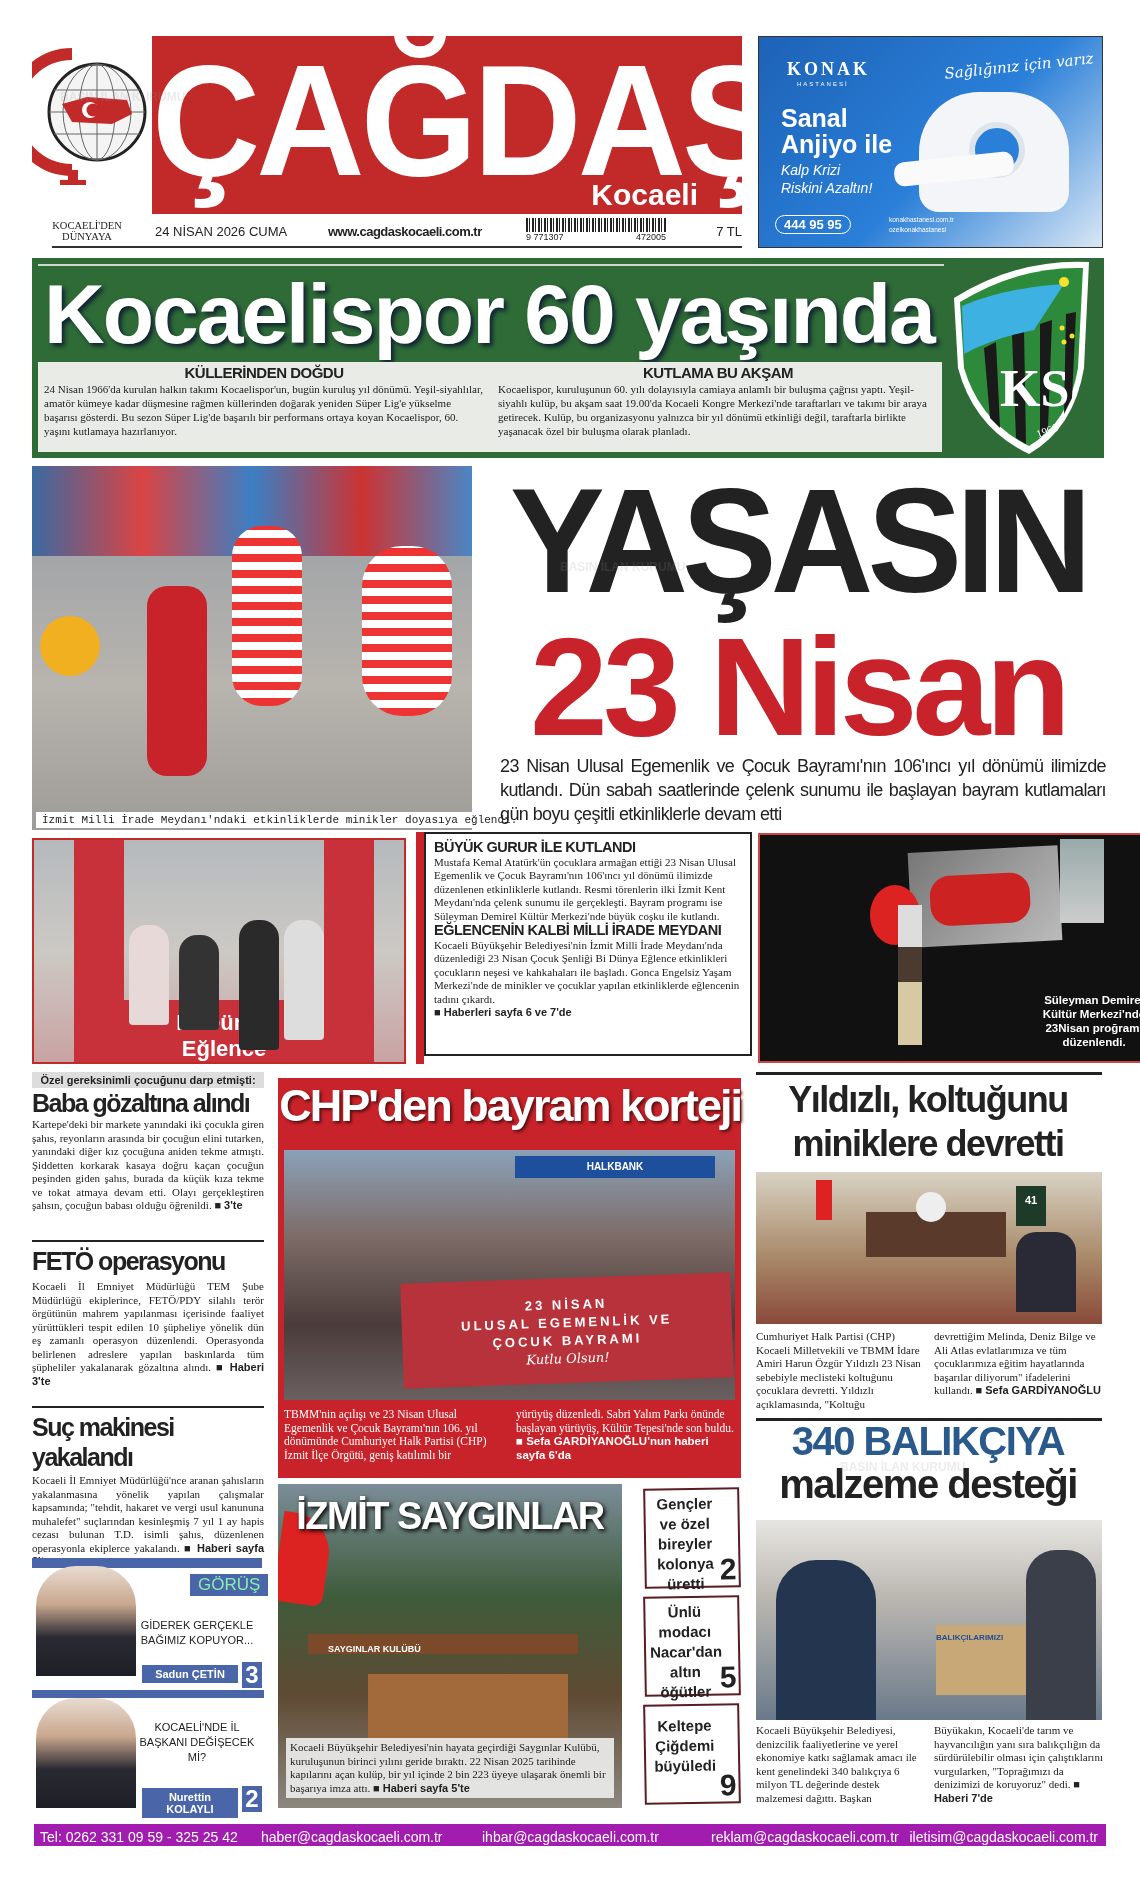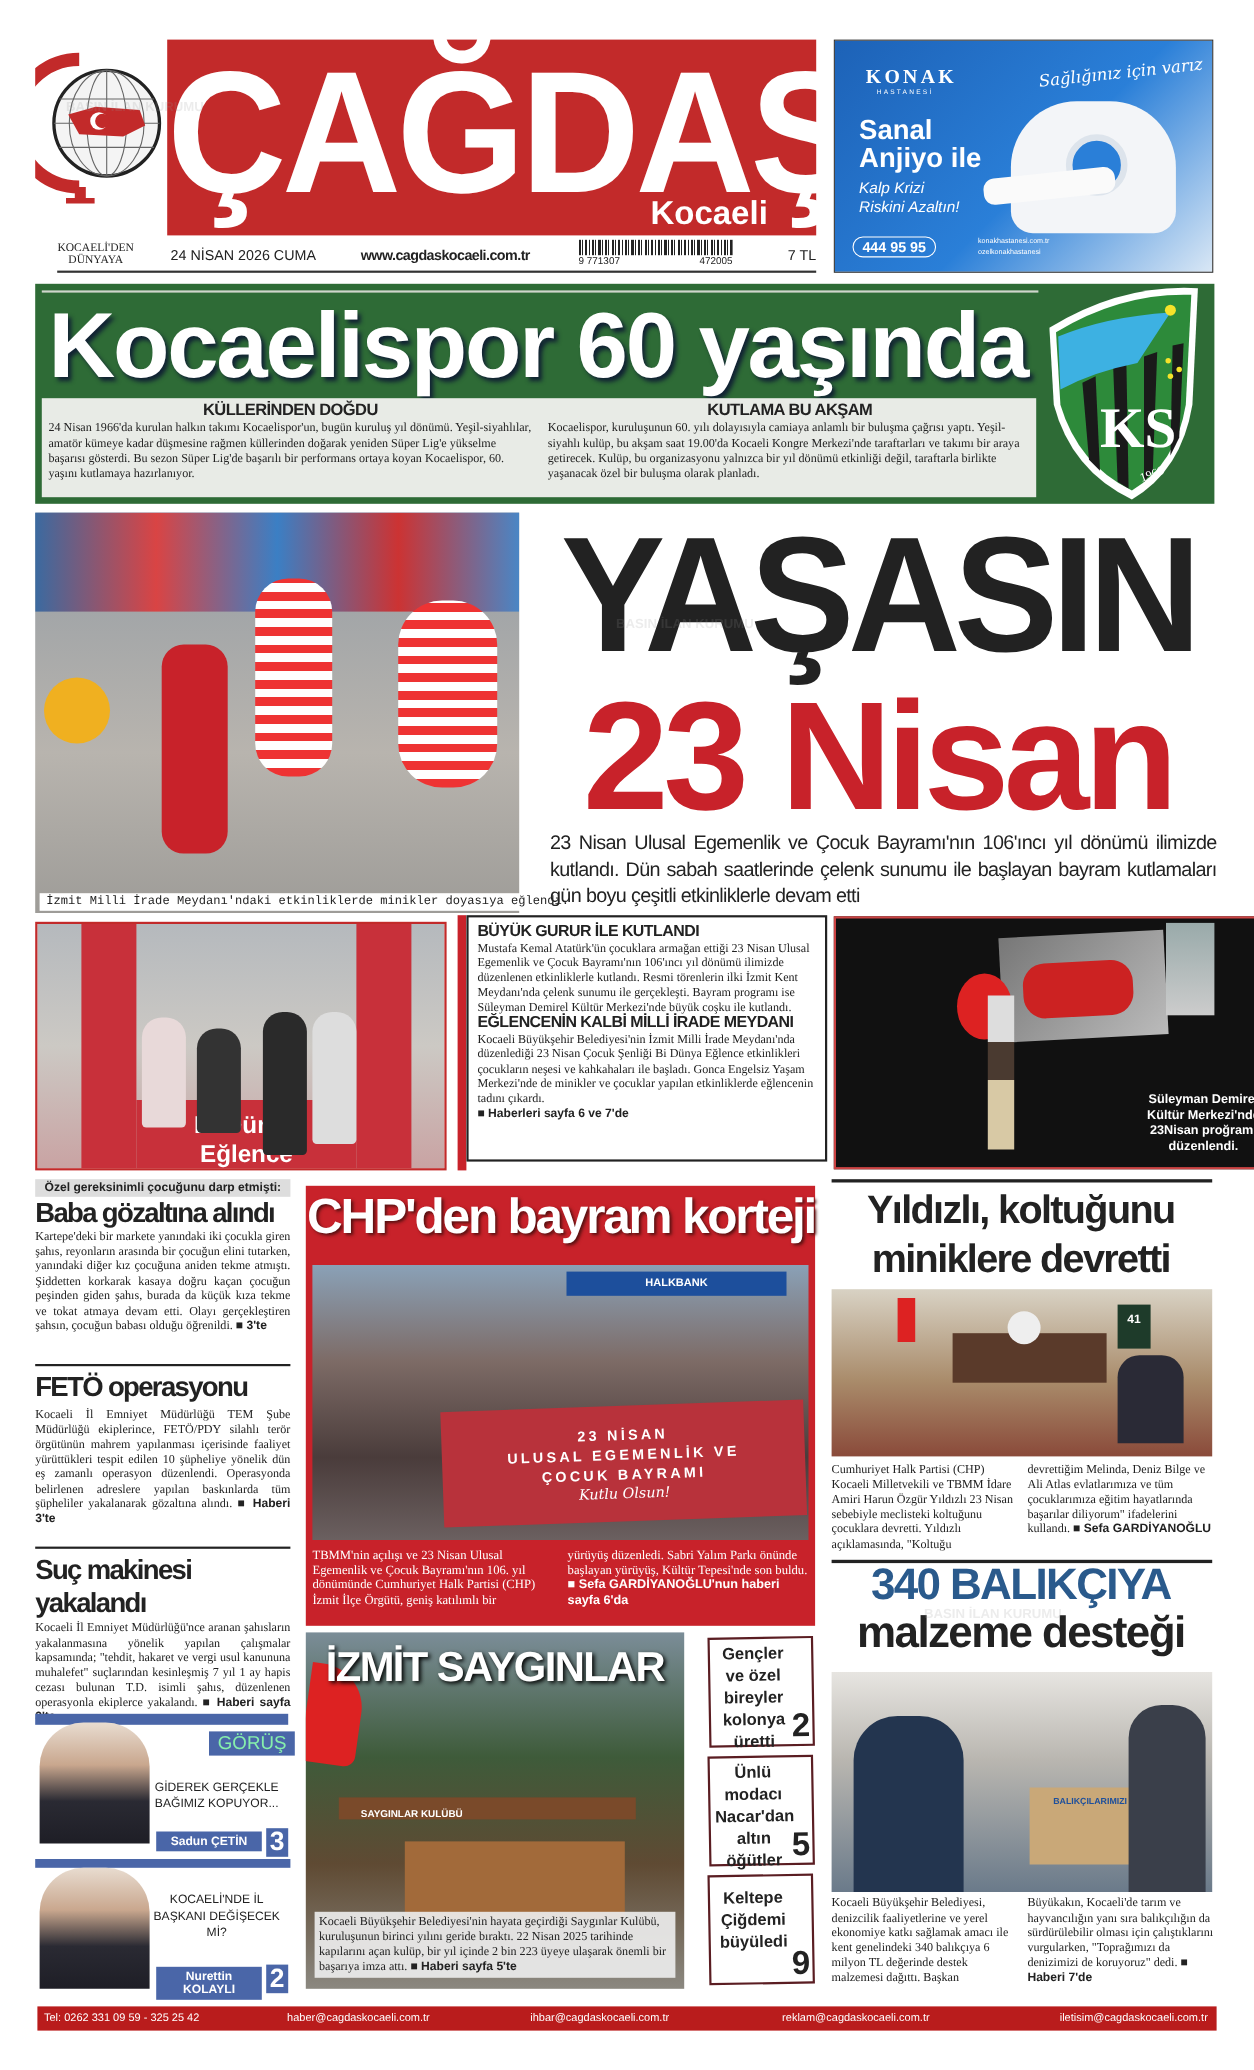--- a/index.html
+++ b/index.html
@@ -58,21 +58,21 @@
 .teaser{position:absolute;left:644px;width:96px;border:2px solid #5a1d22;background:#fff;font-family:"Liberation Sans",sans-serif;font-weight:bold;font-size:15px;text-align:center;line-height:20px;padding:4px 18px 4px 4px;transform:rotate(-1deg)}
 .teaser .num{position:absolute;right:2px;bottom:0;font-size:30px;line-height:32px}
 
 #gorus-bar{left:32px;top:1558px;width:230px;height:10px;background:#4a66a8}
 #gorus-label{left:190px;top:1574px;background:#4a66a8;color:#86efac;font-family:"Liberation Sans",sans-serif;font-size:17px;padding:1px 8px}
 .op-photo{position:absolute;width:100px;height:110px;background:linear-gradient(180deg,#e8dcd0 0%,#c9a78e 35%,#2a2a33 65%,#1e1e26 100%);border-radius:40px 40px 0 0}
 .op-title{position:absolute;width:130px;text-align:center;font-family:"Liberation Sans",sans-serif;font-size:11px;line-height:15px}
 .op-name{position:absolute;background:#4a66a8;color:#fff;font-family:"Liberation Sans",sans-serif;font-weight:bold;font-size:11px;padding:3px 6px;width:96px;text-align:center}
 .op-num{position:absolute;background:#4a66a8;color:#fff;font-family:"Liberation Sans",sans-serif;font-weight:bold;font-size:24px;width:20px;height:26px;text-align:center;line-height:26px}
 
-#footer{left:34px;top:1824px;width:1072px;height:22px;background:#b91c1c;color:#fff;font-family:"Liberation Sans",sans-serif;font-size:10px}
+#footer{left:34px;top:1824px;width:1072px;height:22px;background:#a21caf;color:#fff;font-family:"Liberation Sans",sans-serif;font-size:14px}
 .ft{position:absolute;top:5px}
 .wm{position:absolute;color:rgba(150,150,150,.18);font-family:"Liberation Sans",sans-serif;font-weight:bold;font-size:12px;pointer-events:none}
 </style>
 </head>
 <body>
 
 <div class="abs" id="logo-globe">
   <svg width="120" height="150" viewBox="0 0 120 150">
     <path d="M40 12 A58 58 0 1 0 40 128" fill="none" stroke="#c22a2a" stroke-width="12"></path>
     <circle cx="65" cy="70" r="48" fill="#f4f4f4" stroke="#222" stroke-width="3"></circle>
@@ -266,21 +266,21 @@
 <div class="rcol" style="left:756px;top:1330px">Cumhuriyet Halk Partisi (CHP) Kocaeli Milletvekili ve TBMM İdare Amiri Harun Özgür Yıldızlı 23 Nisan sebebiyle meclisteki koltuğunu çocuklara devretti. Yıldızlı açıklamasında, "Koltuğu</div>
 <div class="rcol" style="left:934px;top:1330px"><span>devrettiğim Melinda, Deniz Bilge ve Ali Atlas evlatlarımıza ve tüm çocuklarımıza eğitim hayatlarında başarılar diliyorum" ifadelerini kullandı.</span> <b style="font-family:'Liberation Sans',sans-serif">■ <span>Sefa GARDİYANOĞLU</span></b></div>
 
 <div class="abs" style="left:756px;top:1418px;width:346px;height:3px;background:#222"></div>
 <div class="abs" id="bal-title">
   <div style="color:#2a5a8c">340 BALIKÇIYA</div>
   <div style="color:#222">malzeme desteği</div>
 </div>
 <div class="photo" id="bal-photo">
   <div style="position:absolute;left:20px;top:40px;width:100px;height:160px;background:#23354f;border-radius:40px 40px 0 0"></div>
-  <div style="position:absolute;left:180px;top:105px;width:110px;height:70px;background:#c9a878;color:#1d4f9c;font-family:'Liberation Sans',sans-serif;font-weight:bold;font-size:8px;text-align:center;padding-top:8px">BALIKÇILARIMIZI</div>
+  <div style="position:absolute;left:180px;top:105px;width:110px;height:70px;background:#c9a878;color:#1d4f9c;font-family:'Liberation Sans',sans-serif;font-weight:bold;font-size:8px;padding-top:8px">BALIKÇILARIMIZI</div>
   <div style="position:absolute;left:270px;top:30px;width:70px;height:170px;background:#3a3f4a;border-radius:30px 30px 0 0"></div>
 </div>
 <div class="rcol" style="left:756px;top:1724px">Kocaeli Büyükşehir Belediyesi, denizcilik faaliyetlerine ve yerel ekonomiye katkı sağlamak amacı ile kent genelindeki 340 balıkçıya 6 milyon TL değerinde destek malzemesi dağıttı. Başkan</div>
 <div class="rcol" style="left:934px;top:1724px"><span>Büyükakın, Kocaeli'de tarım ve hayvancılığın yanı sıra balıkçılığın da sürdürülebilir olması için çalıştıklarını vurgularken, "Toprağımızı da denizimizi de koruyoruz" dedi.</span> <b style="font-family:'Liberation Sans',sans-serif">■ <span>Haberi 7'de</span></b></div>
 
 <div class="photo" id="izm-photo">
   <div style="position:absolute;left:0;top:30px;width:50px;height:90px;background:#d22;border-radius:0 40px 10px 0;transform:rotate(8deg)"></div>
   <div style="position:absolute;left:30px;top:150px;width:270px;height:20px;background:#7a4a2a"></div>
   <div style="position:absolute;left:50px;top:160px;width:140px;height:14px;color:#fff;font-family:'Liberation Sans',sans-serif;font-weight:bold;font-size:9px">SAYGINLAR KULÜBÜ</div>
   <div style="position:absolute;left:90px;top:190px;width:200px;height:70px;background:#a26a3a"></div>

